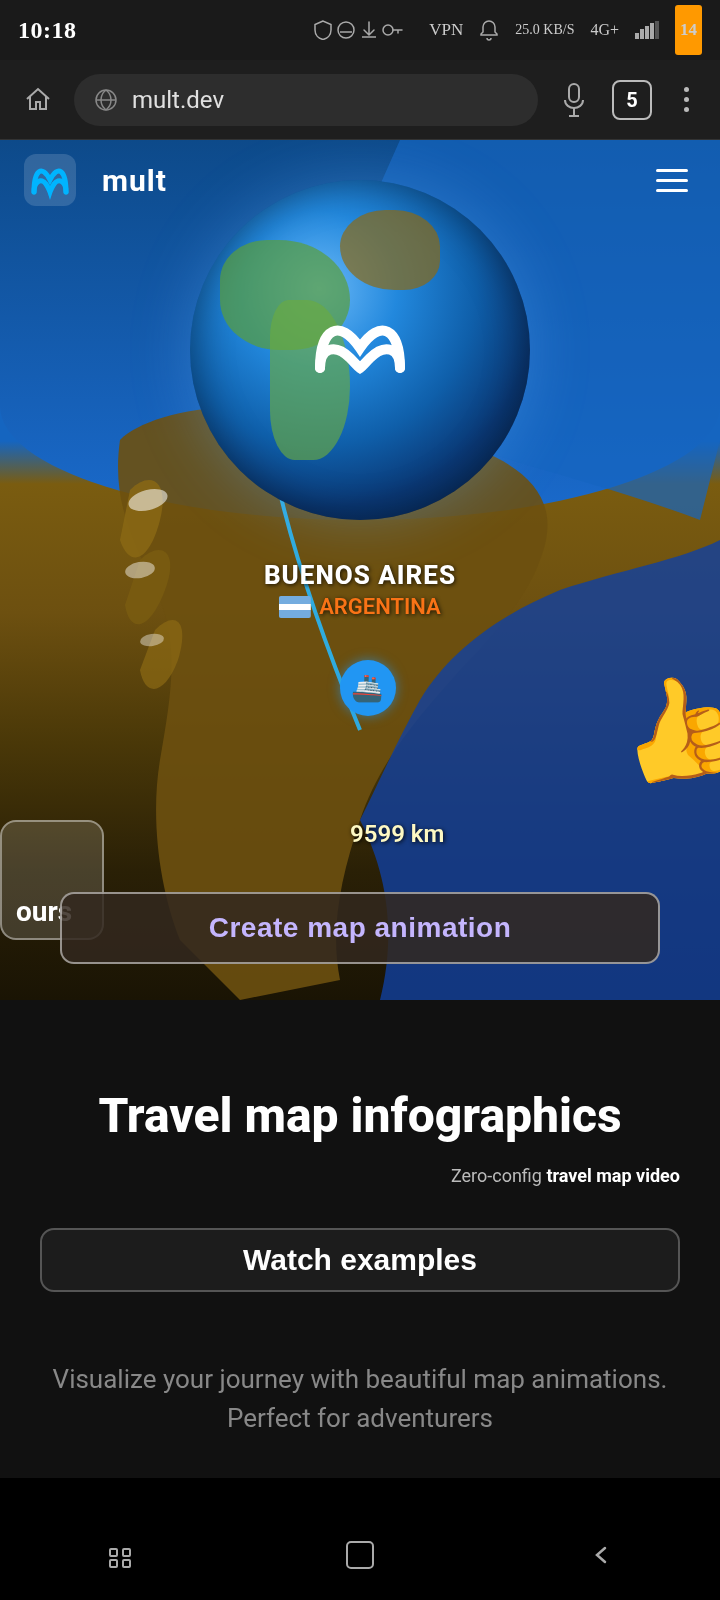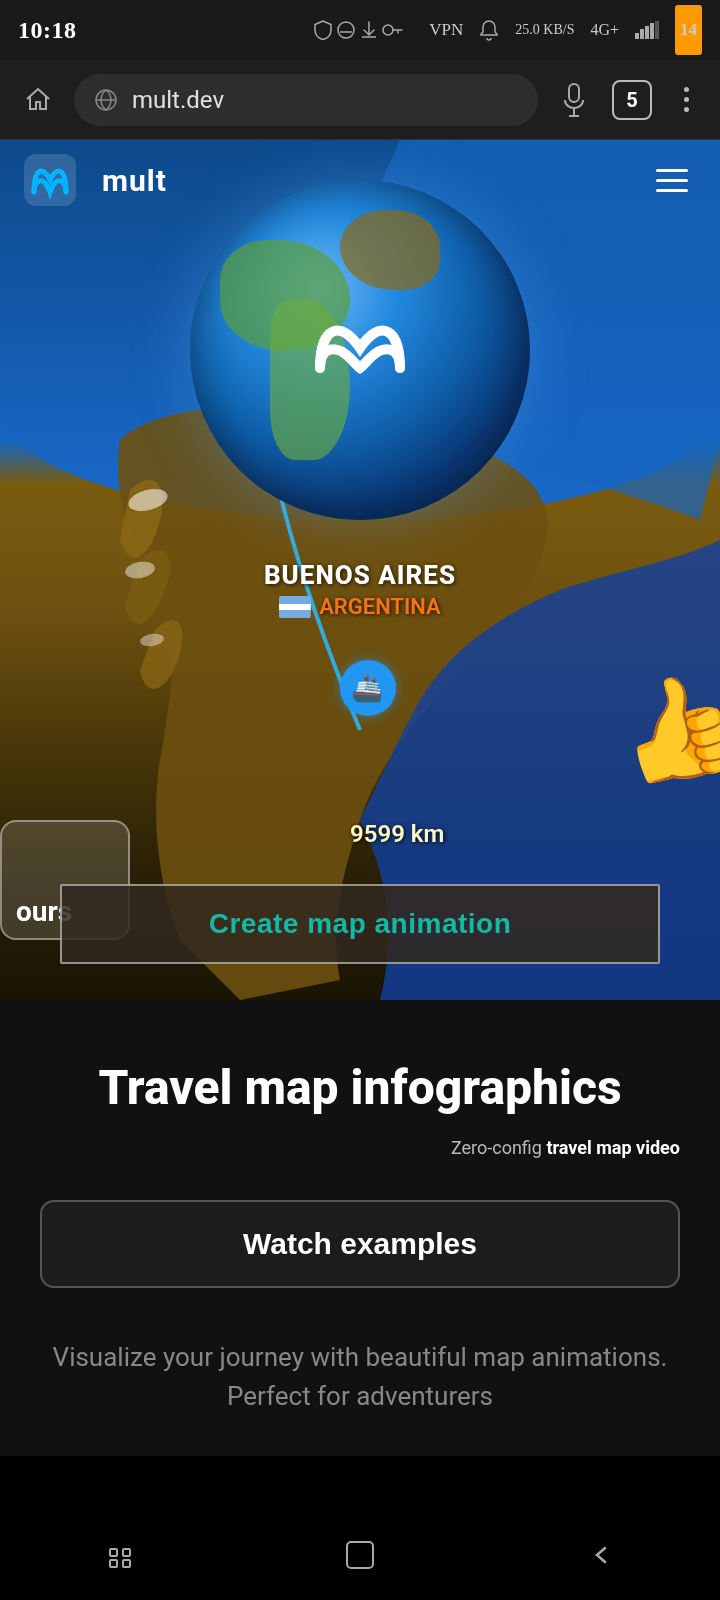--- a/index.html
+++ b/index.html
@@ -304,21 +304,21 @@
       font-size: 100px;
       z-index: 5;
       transform: rotate(-15deg);
     }
 
     
     .card-fragment {
       position: absolute;
       top: 680px;
       left: 0;
-      width: 130px;
+      width: 104px;
       height: 120px;
       background: rgba(255,255,255,0.15);
       border: 2px solid rgba(255,255,255,0.4);
       border-radius: 16px;
       z-index: 5;
       display: flex;
       align-items: flex-end;
       padding: 10px 14px;
     }
     .card-frag-text {
@@ -330,67 +330,68 @@
     
     .create-btn-wrap {
       position: absolute;
       bottom: 36px;
       left: 60px;
       right: 60px;
       z-index: 10;
     }
     .create-btn {
       width: 100%;
-      height: 80px;
+      height: 72px;
       background: rgba(50,40,30,0.85);
       border: 2px solid rgba(255,255,255,0.5);
-      border-radius: 2px;
+      border-radius: 14px;
       font-size: 28px;
       font-weight: 700;
-      color: #14b8a6;
+      color: #c4b5fd;
       cursor: pointer;
       letter-spacing: 0.5px;
     }
 
     
     .content-section {
       background: #111;
       padding: 60px 40px 40px;
       text-align: center;
     }
     .main-title {
       font-size: 48px;
       font-weight: 800;
       color: #fff;
       line-height: 1.15;
       margin-bottom: 20px;
+      margin-top: 28px;
     }
     .subtitle {
       font-size: 18px;
       color: #bbb;
       margin-bottom: 40px;
       line-height: 1.4;
       text-align: right;
     }
     .subtitle strong {
       color: #fff;
       font-weight: 700;
     }
     .watch-btn {
       display: block;
       width: 100%;
-      height: 88px;
+      height: 64px;
       background: #1c1c1c;
       border: 2px solid #555;
       border-radius: 14px;
       font-size: 30px;
       font-weight: 700;
       color: #fff;
       cursor: pointer;
-      margin-bottom: 50px;
+      margin-bottom: 68px;
     }
     .visualize-text {
       font-size: 26px;
       color: #888;
       line-height: 1.5;
       text-align: center;
     }
 
     
     .bottom-nav {

